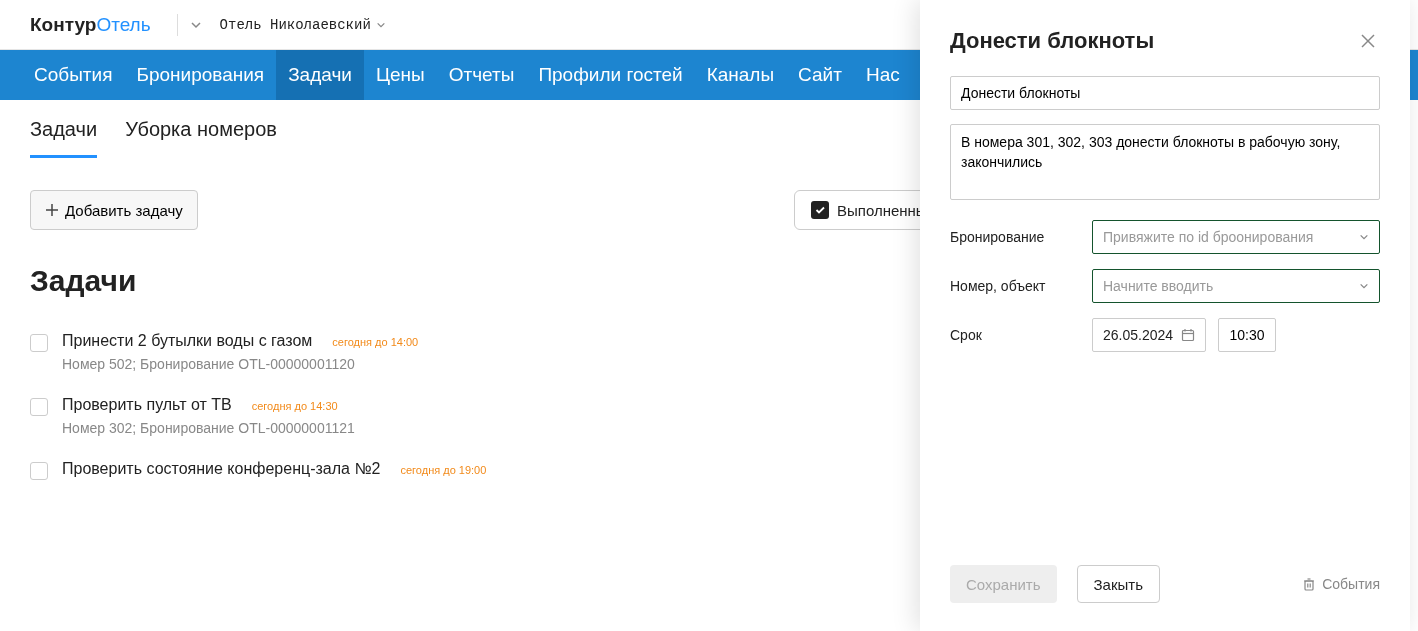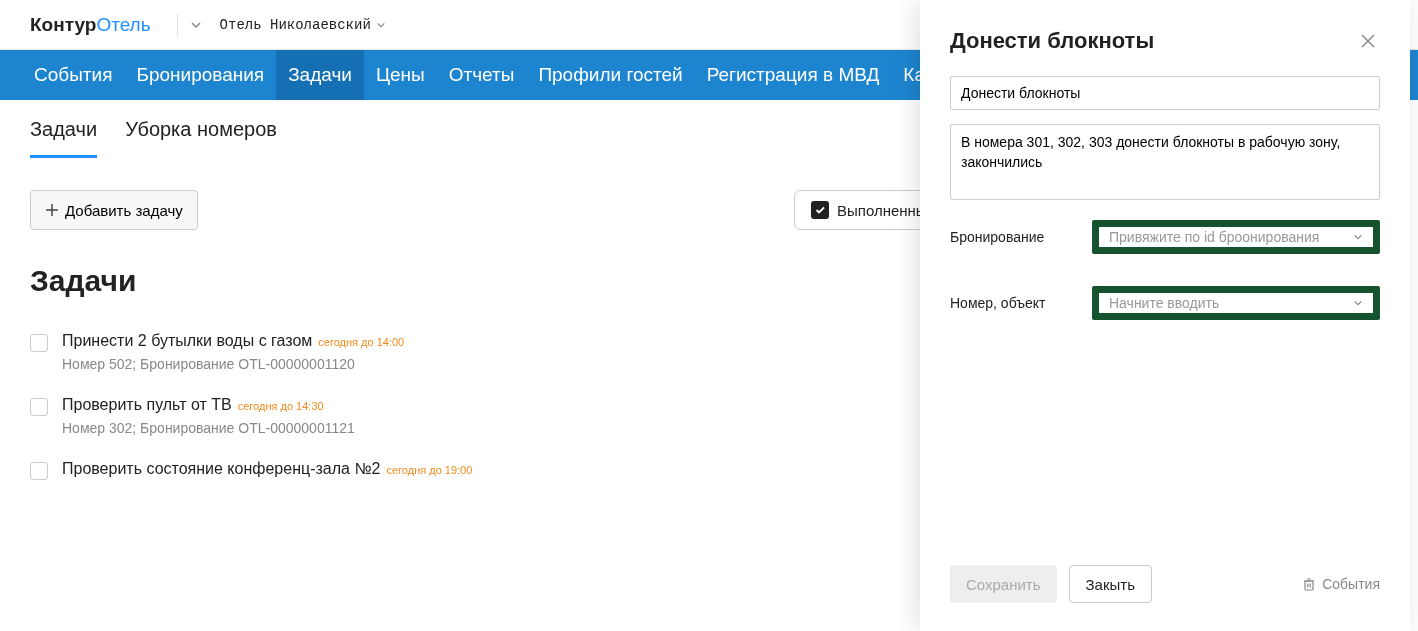--- a/index.html
+++ b/index.html
@@ -34,40 +34,40 @@
     .filter-chip { display: inline-flex; align-items: center; gap: 8px; height: 40px; padding: 0 16px; border: 1px solid #ccc; border-radius: 6px; background: #fff; font-size: 15px; cursor: pointer; }
     .checkbox-filled { width: 18px; height: 18px; border-radius: 3px; background: #222; display: inline-flex; align-items: center; justify-content: center; }
     .search-box { flex: 1; max-width: 420px; height: 40px; border: 1px solid #ccc; border-radius: 6px; padding: 0 14px; font-size: 15px; color: #888; display: flex; align-items: center; }
     
     
     .page-title { font-size: 30px; font-weight: 600; padding: 34px 30px 14px; }
     .task-list { padding: 8px 30px; }
     .task { display: flex; align-items: flex-start; gap: 14px; padding: 12px 0; }
     .task-cb { width: 18px; height: 18px; border: 1px solid #ccc; border-radius: 3px; margin-top: 2px; flex-shrink: 0; cursor: pointer; }
     .task-body { flex: 1; }
-    .task-row1 { display: flex; align-items: baseline; gap: 6px; flex-wrap: wrap; }
+    .task-row1 { display: flex; align-items: baseline; gap: 20px; flex-wrap: wrap; }
     .task-title { font-size: 16px; color: #222; }
     .task-due { font-size: 11px; color: #f28a1a; }
     .task-sub { font-size: 14px; color: #888; margin-top: 6px; }
     
     
     .side-panel { position: absolute; top: 0; right: 8px; width: 490px; height: 100%; background: #fff; box-shadow: -4px 0 24px rgba(0,0,0,0.12); padding: 28px 30px; display: flex; flex-direction: column; }
     .panel-head { display: flex; align-items: center; justify-content: space-between; margin-bottom: 22px; }
     .panel-title { font-size: 22px; font-weight: 600; }
     .close-btn { cursor: pointer; color: #888; padding: 4px; }
     .panel-input { width: 100%; height: 34px; border: 1px solid #ccc; border-radius: 2px; padding: 0 10px; font-size: 14px; margin-bottom: 14px; font-family: inherit; }
     .panel-textarea { width: 100%; height: 76px; border: 1px solid #ccc; border-radius: 2px; padding: 8px 10px; font-size: 14px; margin-bottom: 20px; resize: none; font-family: inherit; line-height: 1.4; }
-    .form-row { display: flex; align-items: center; margin-bottom: 32px; gap: 12px; }
+    .form-row { display: flex; align-items: center; margin-bottom: 15px; gap: 12px; }
     .form-label { width: 130px; font-size: 14px; color: #222; flex-shrink: 0; }
-    .form-select { flex: 1; height: 34px; border: 7px solid #14532d; border-radius: 2px; padding: 0 30px 0 10px; font-size: 14px; color: #999; display: flex; align-items: center; position: relative; cursor: pointer; }
+    .form-select { flex: 1; height: 34px; border: 1px solid #14532d; border-radius: 2px; padding: 0 30px 0 10px; font-size: 14px; color: #999; display: flex; align-items: center; position: relative; cursor: pointer; }
     .select-chevron { position: absolute; right: 10px; color: #888; }
     .date-input { height: 34px; border: 1px solid #ccc; border-radius: 2px; padding: 0 10px; font-size: 14px; display: flex; align-items: center; gap: 8px; cursor: pointer; }
     .time-input { width: 58px; height: 34px; border: 1px solid #ccc; border-radius: 2px; padding: 0 10px; font-size: 14px; text-align: center; font-family: inherit; }
     .panel-spacer { flex: 1; }
-    .panel-footer { display: flex; align-items: center; gap: 12px; }
+    .panel-footer { display: flex; align-items: center; gap: 20px; }
     .btn-primary-disabled { height: 38px; padding: 0 16px; border-radius: 4px; border: none; background: #eee; color: #aaa; font-size: 15px; cursor: not-allowed; }
     .btn-secondary { height: 38px; padding: 0 16px; border-radius: 4px; border: 1px solid #ccc; background: #fff; color: #222; font-size: 15px; cursor: pointer; }
     .btn-delete { display: flex; align-items: center; gap: 6px; color: #888; font-size: 14px; cursor: pointer; margin-left: auto; }
     
     svg { display: block; }
   </style>
 </head>
 <body>
 
 <div class="top-header">
@@ -114,21 +114,20 @@
   </div>
 </div>
 
 <div class="main-nav">
   <div class="nav-item">События</div>
   <div class="nav-item">Бронирования</div>
   <div class="nav-item active">Задачи</div>
   <div class="nav-item">Цены</div>
   <div class="nav-item">Отчеты</div>
   <div class="nav-item">Профили гостей</div>
-  <div class="nav-item">Регистрация в МВД</div>
   <div class="nav-item">Каналы</div>
   <div class="nav-item">Сайт</div>
   <div class="nav-item">Нас</div>
 </div>
 
 <div class="sub-tabs">
   <div class="sub-tab active">Задачи</div>
   <div class="sub-tab">Уборка номеров</div>
 </div>
 
@@ -218,20 +217,33 @@
     <div class="form-select">
       <span>Начните вводить</span>
       <span class="select-chevron">
         <svg width="10" height="10" viewBox="0 0 12 12">
             <path d="M2 4l4 4 4-4" stroke="currentColor" stroke-width="1.5" fill="none"></path>
           </svg>
       </span>
     </div>
   </div>
 
+  <div class="form-row">
+    <div class="form-label">Срок</div>
+    <div class="date-input">
+      <span>26.05.2024</span>
+      <svg width="14" height="14" viewBox="0 0 14 14">
+          <rect x="1.5" y="2.5" width="11" height="10" rx="1" stroke="#888" stroke-width="1.2" fill="none"></rect>
+          <line x1="1.5" y1="5.5" x2="12.5" y2="5.5" stroke="#888" stroke-width="1.2"></line>
+          <line x1="4" y1="1" x2="4" y2="3.5" stroke="#888" stroke-width="1.2"></line>
+          <line x1="10" y1="1" x2="10" y2="3.5" stroke="#888" stroke-width="1.2"></line>
+        </svg>
+    </div>
+    <input class="time-input" value="10:30" style="">
+  </div>
 
   <div class="panel-spacer"></div>
 
   <div class="panel-footer">
     <button class="btn-primary-disabled">Сохранить</button>
     <button class="btn-secondary">Закыть</button>
     <div class="btn-delete">
       <svg width="14" height="14" viewBox="0 0 14 14">
           <rect x="3" y="4" width="8" height="9" rx="1" stroke="#888" stroke-width="1.2" fill="none"></rect>
           <line x1="2" y1="4" x2="12" y2="4" stroke="#888" stroke-width="1.2"></line>

